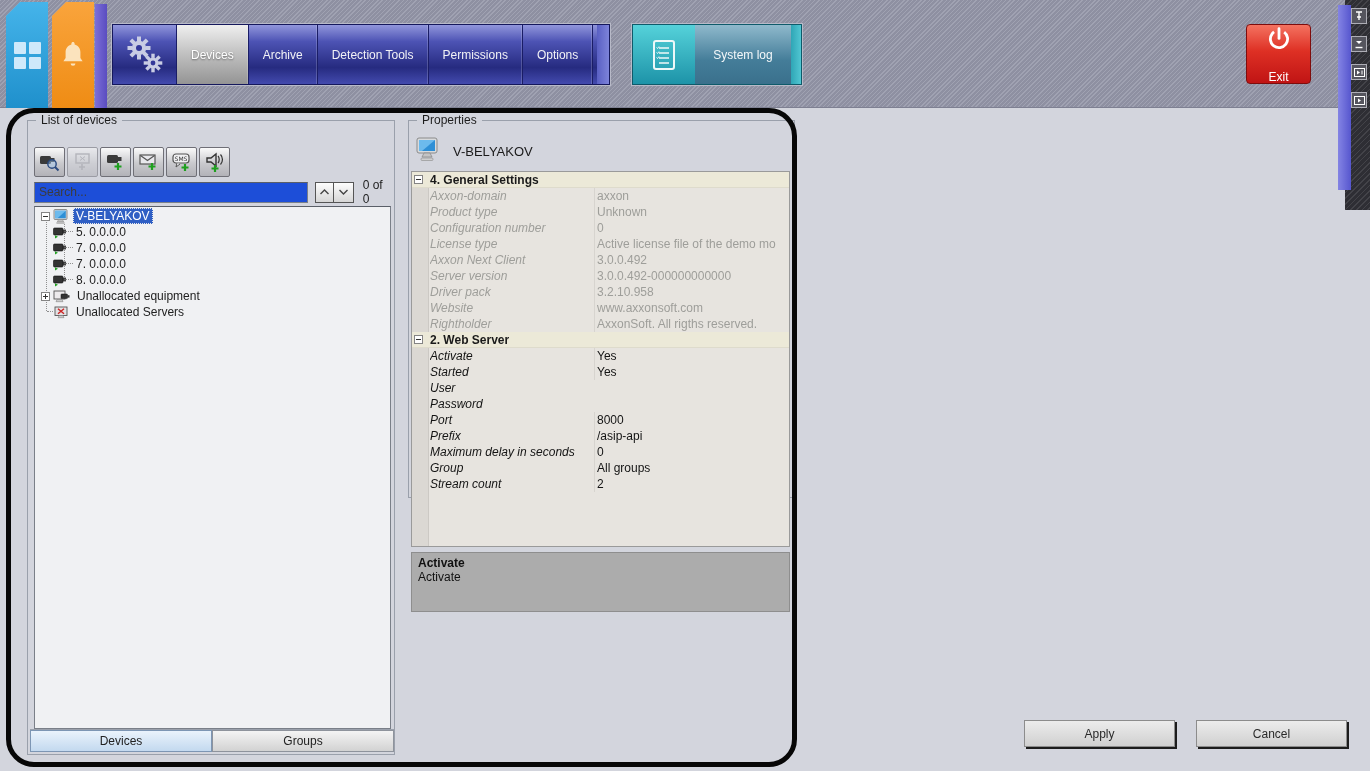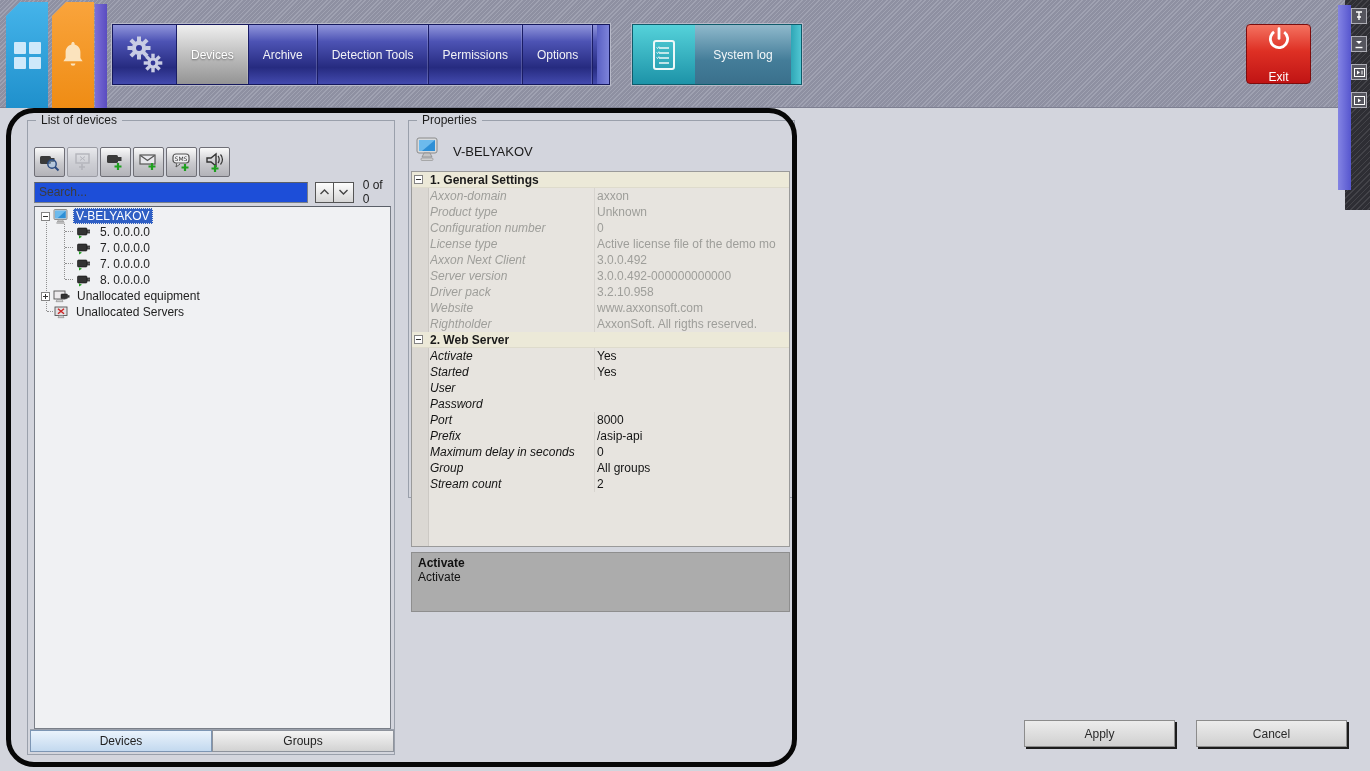--- a/index.html
+++ b/index.html
@@ -73,21 +73,21 @@
 
   
   .tree { position:absolute; left:6px; top:85px; width:357px; height:523px; background:#f0f1f3;
     border:1px solid #7a7f88; border-top-color:#5a5f68; overflow:hidden; padding-top:1px; }
   .trow { position:relative; height:16px; line-height:16px; display:flex; align-items:center; white-space:nowrap; cursor:pointer; }
   .trow .exp { width:9px; height:9px; margin-left:6px; border:1px solid #848484; background:#fff; position:relative; flex:0 0 auto; z-index:1; }
   .trow .exp.none { visibility:hidden; }
   .trow .exp::before,.trow .exp::after { content:""; position:absolute; background:#333; }
   .trow .exp::before { left:1px; right:1px; top:3px; height:1px; }
   .trow .exp.plus::after { top:1px; bottom:1px; left:3px; width:1px; }
-  .trow.lvl1 { padding-left:24px; }
+  .trow.lvl1 { }
   .trow .ticon { margin:0 4px 0 3px; display:flex; align-items:center; z-index:1; }
   .trow .tlabel { padding:0 3px; }
   .trow .tlabel.sel { background:#2f5fc4; color:#fff; outline:1px dotted #e8e8e8; outline-offset:-1px; }
   .guide { position:absolute; border-left:1px dotted #8f8f8f; width:0; z-index:0; }
   .stub  { position:absolute; border-top:1px dotted #8f8f8f; height:0; top:8px; z-index:0; }
 
   .bottom-tabs { position:absolute; left:2px; bottom:2px; width:364px; height:23px; display:flex; border-top:1px solid #9aa0ab; }
   .btab { flex:1; display:flex; align-items:center; justify-content:center; border:1px solid #8e939c; cursor:pointer;
     background:linear-gradient(180deg,#f4f4f4,#d2d2d2); }
   .btab.active { background:linear-gradient(180deg,#eaf3fc,#c3d9ef); border-color:#7d96b4; }
@@ -413,21 +413,21 @@
         </svg>
     </span>
     <span class="prop-title">V-BELYAKOV</span>
   </div>
 
   <div class="pgrid">
     <div class="pgrid-margin"></div>
     <div id="prop-rows" style="position:relative">
         <div class="prow cat">
           <span class="pexp"></span>
-          <span class="phead">1. General Settings</span>
+          <span class="phead">4. General Settings</span>
         </div>
         <div class="prow ro">
           <span class="pname">Axxon-domain</span>
           <span class="pval">axxon</span>
         </div>
         <div class="prow ro">
           <span class="pname">Product type</span>
           <span class="pval">Unknown</span>
         </div>
         <div class="prow ro">

